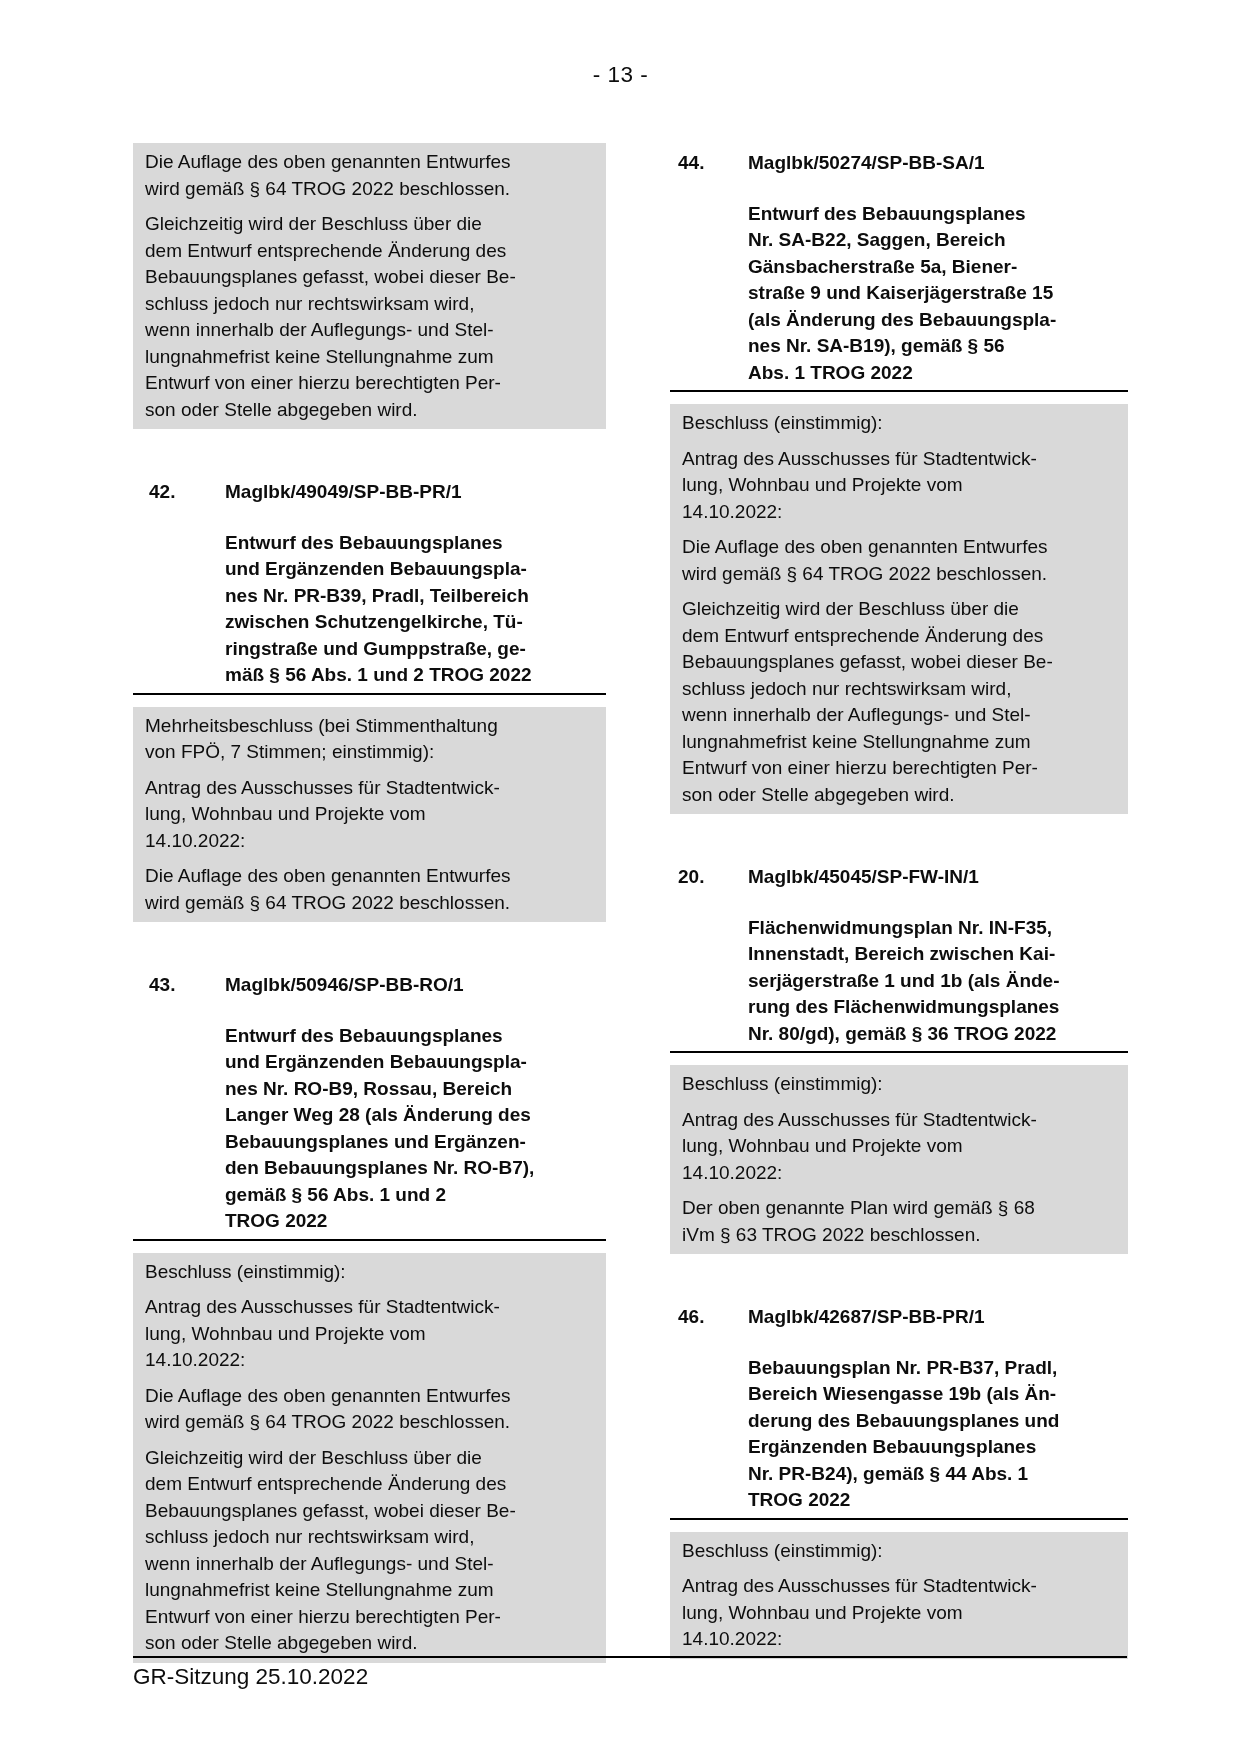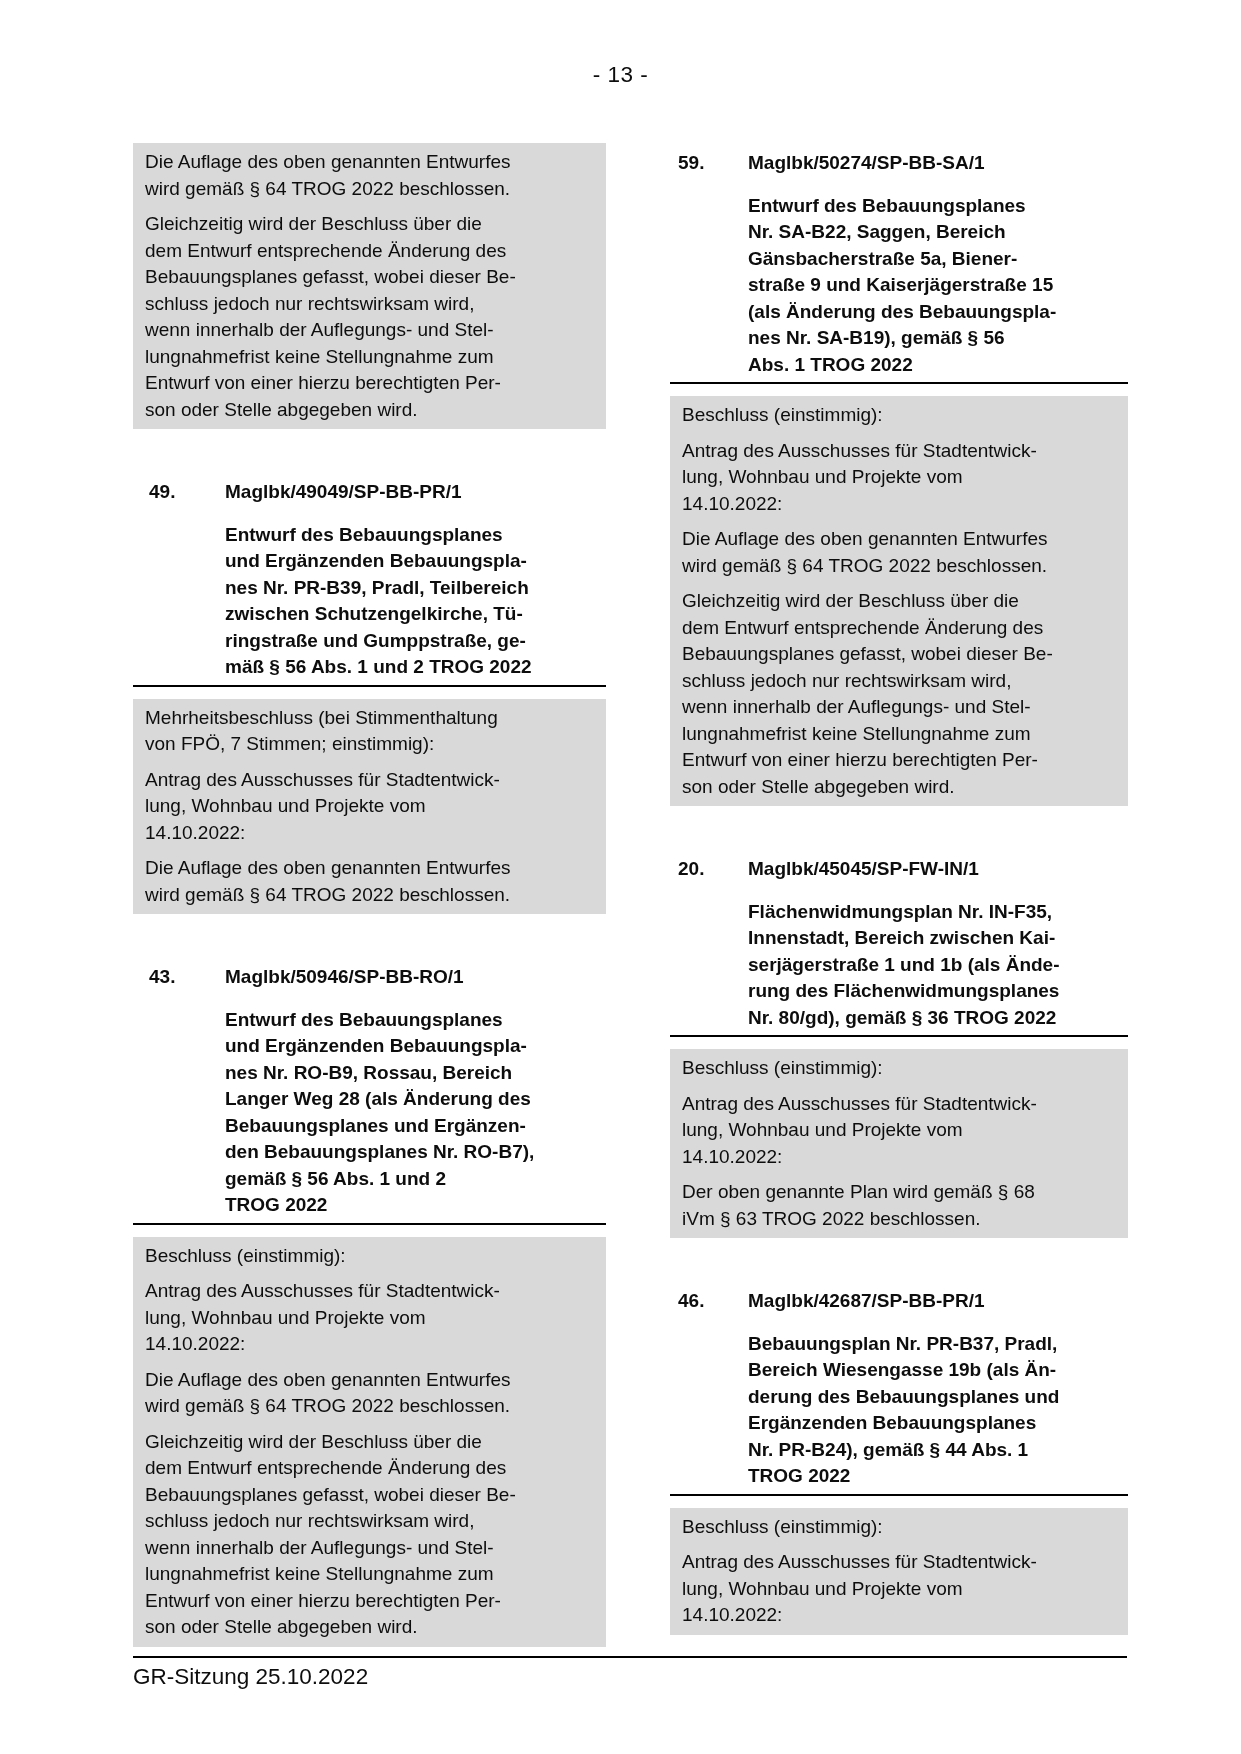--- a/index.html
+++ b/index.html
@@ -64,21 +64,21 @@
   .sec-num{
     position:absolute;
     left:var(--num-x);
     top:0;
   }
   .sec-ref{
     display:block;
     margin-left:var(--indent);
   }
   .sec-title{
-    margin-top:16px;
+    margin-top:24px;
     margin-left:var(--indent);
     font-weight:700;
     white-space:pre-line;
   }
   .rule{
     margin-top:4px;
     height:2px;
     background:#000;
   }
   .sec .grey-block{margin-top:12px;}
@@ -118,21 +118,21 @@
 Bebauungsplanes gefasst, wobei dieser Be-
 schluss jedoch nur rechtswirksam wird,
 wenn innerhalb der Auflegungs- und Stel-
 lungnahmefrist keine Stellungnahme zum
 Entwurf von einer hierzu berechtigten Per-
 son oder Stelle abgegeben wird.</p>
       </div>
 
       <section class="sec">
         <div class="sec-head">
-          <span class="sec-num">49.</span>
+          <span class="sec-num">42.</span>
           <span class="sec-ref">Maglbk/49049/SP-BB-PR/1</span>
         </div>
         <div class="sec-title">Entwurf des Bebauungsplanes
 und Ergänzenden Bebauungspla-
 nes Nr. PR-B39, Pradl, Teilbereich
 zwischen Schutzengelkirche, Tü-
 ringstraße und Gumppstraße, ge-
 mäß § 56 Abs. 1 und 2 TROG 2022</div>
         <div class="rule"></div>
         <div class="grey-block">
@@ -177,21 +177,21 @@
 son oder Stelle abgegeben wird.</p>
         </div>
       </section>
 
     </div>
 
     <div class="col col-right">
 
       <section class="sec">
         <div class="sec-head">
-          <span class="sec-num">59.</span>
+          <span class="sec-num">44.</span>
           <span class="sec-ref">Maglbk/50274/SP-BB-SA/1</span>
         </div>
         <div class="sec-title">Entwurf des Bebauungsplanes
 Nr. SA-B22, Saggen, Bereich
 Gänsbacherstraße 5a, Biener-
 straße 9 und Kaiserjägerstraße 15
 (als Änderung des Bebauungspla-
 nes Nr. SA-B19), gemäß § 56
 Abs. 1 TROG 2022</div>
         <div class="rule"></div>

